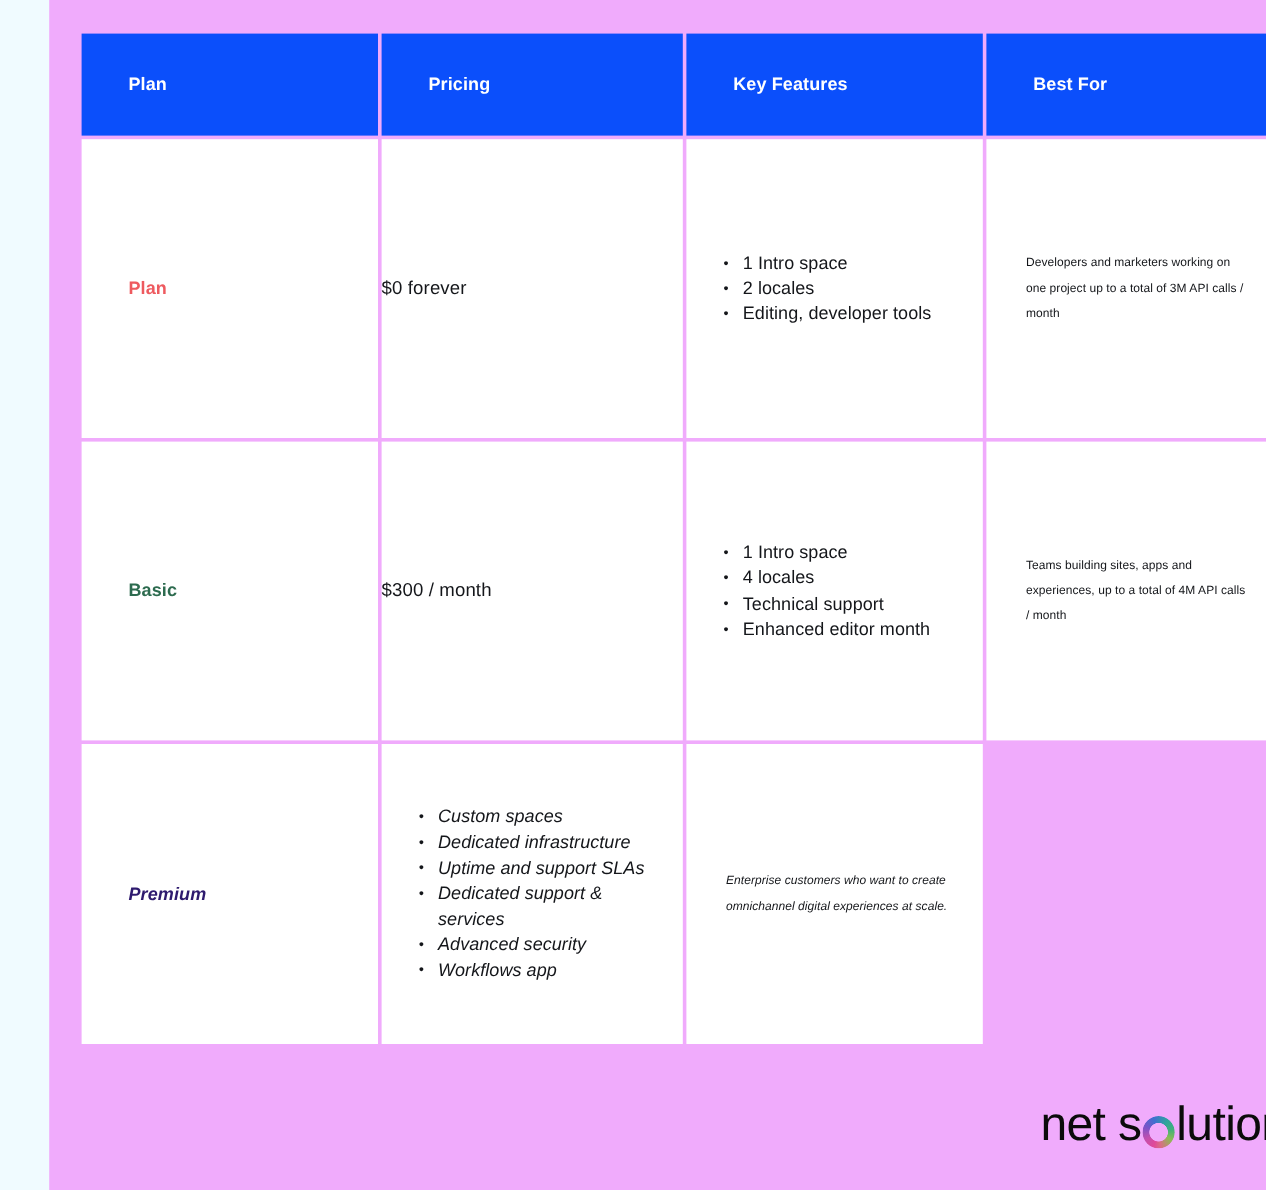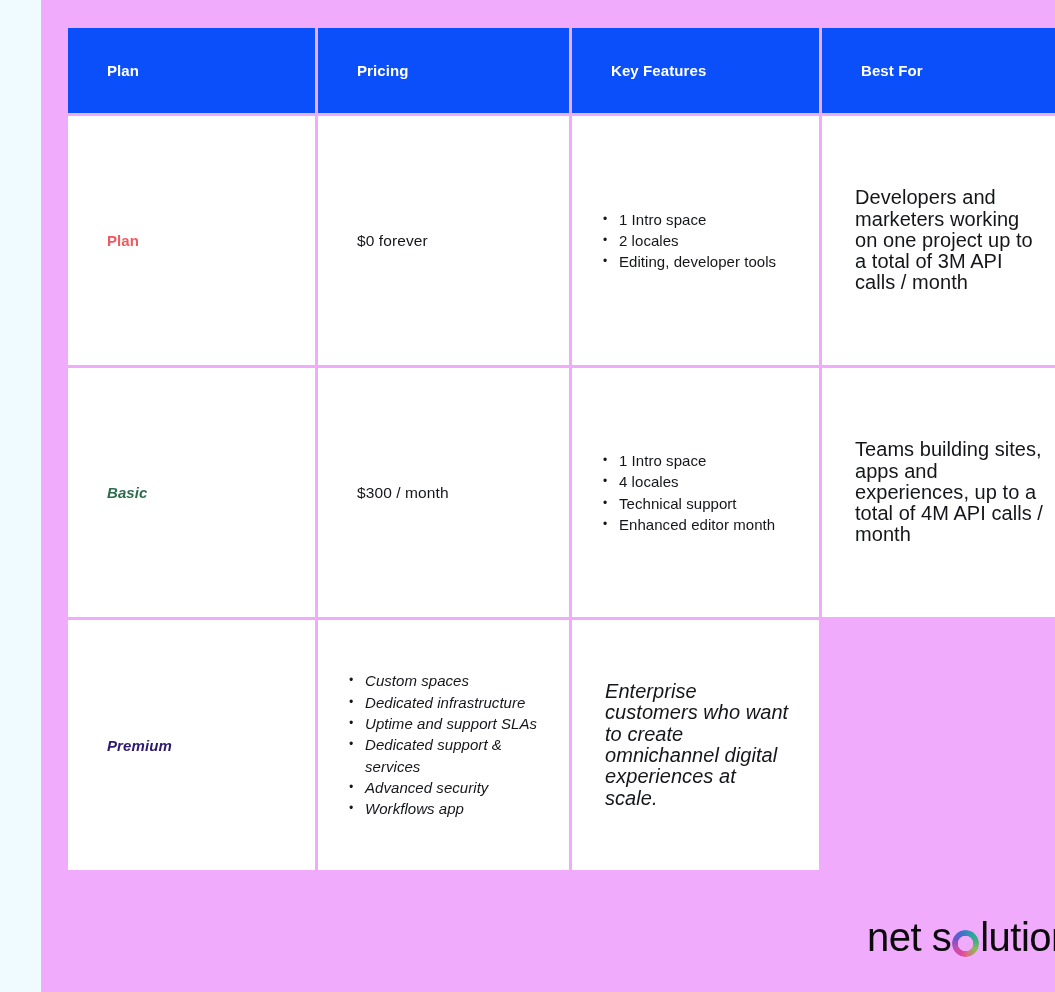--- a/index.html
+++ b/index.html
@@ -59,21 +59,20 @@
   .cell-plan {
     padding-left: 39px;
   }
   .plan-name {
     font-size: 15px;
     font-weight: bold;
     letter-spacing: 0.1px;
   }
 
   .cell-pricing {
-    padding-left: 39px;
   }
   .price-text {
     font-size: 15.5px;
     color: #14161a;
     letter-spacing: 0.1px;
   }
 
   .cell-features {
     padding-left: 31px;
     padding-right: 16px;
@@ -99,21 +98,21 @@
     font-size: 12px;
     line-height: 21.3px;
     color: #14161a;
   }
 
   .cell-bestfor {
     padding-left: 33px;
     padding-right: 26px;
   }
   .bestfor-text {
-    font-size: 20px;
+    font-size: 10px;
     color: #14161a;
     line-height: 21.3px;
     letter-spacing: 0.05px;
   }
 
   .row-tall-1 { height: 249px; }
   .row-tall-2 { height: 249px; }
   .row-tall-3 { height: 250px; font-style: italic; }
 
   
@@ -195,21 +194,21 @@
           <li class="feature-item">1 Intro space</li>
           <li class="feature-item">2 locales</li>
           <li class="feature-item">Editing, developer tools</li>
         </ul>
     </div>
     <div class="body-cell cell-bestfor row-tall-1">
       <span class="bestfor-text">Developers and marketers working on one project up to a total of 3M API calls / month</span>
     </div>
 
     <div class="body-cell cell-plan row-tall-2">
-      <span class="plan-name" style="color: rgb(45, 107, 79); font-style: italic;">Basic</span>
+      <span class="plan-name" style="color: rgb(45, 107, 79);">Basic</span>
     </div>
     <div class="body-cell cell-pricing row-tall-2">
       <span class="price-text">$300 / month</span>
     </div>
     <div class="body-cell cell-features row-tall-2">
       <ul class="feature-list">
           <li class="feature-item">1 Intro space</li>
           <li class="feature-item">4 locales</li>
           <li class="feature-item">Technical support</li>
           <li class="feature-item">Enhanced editor month</li>

